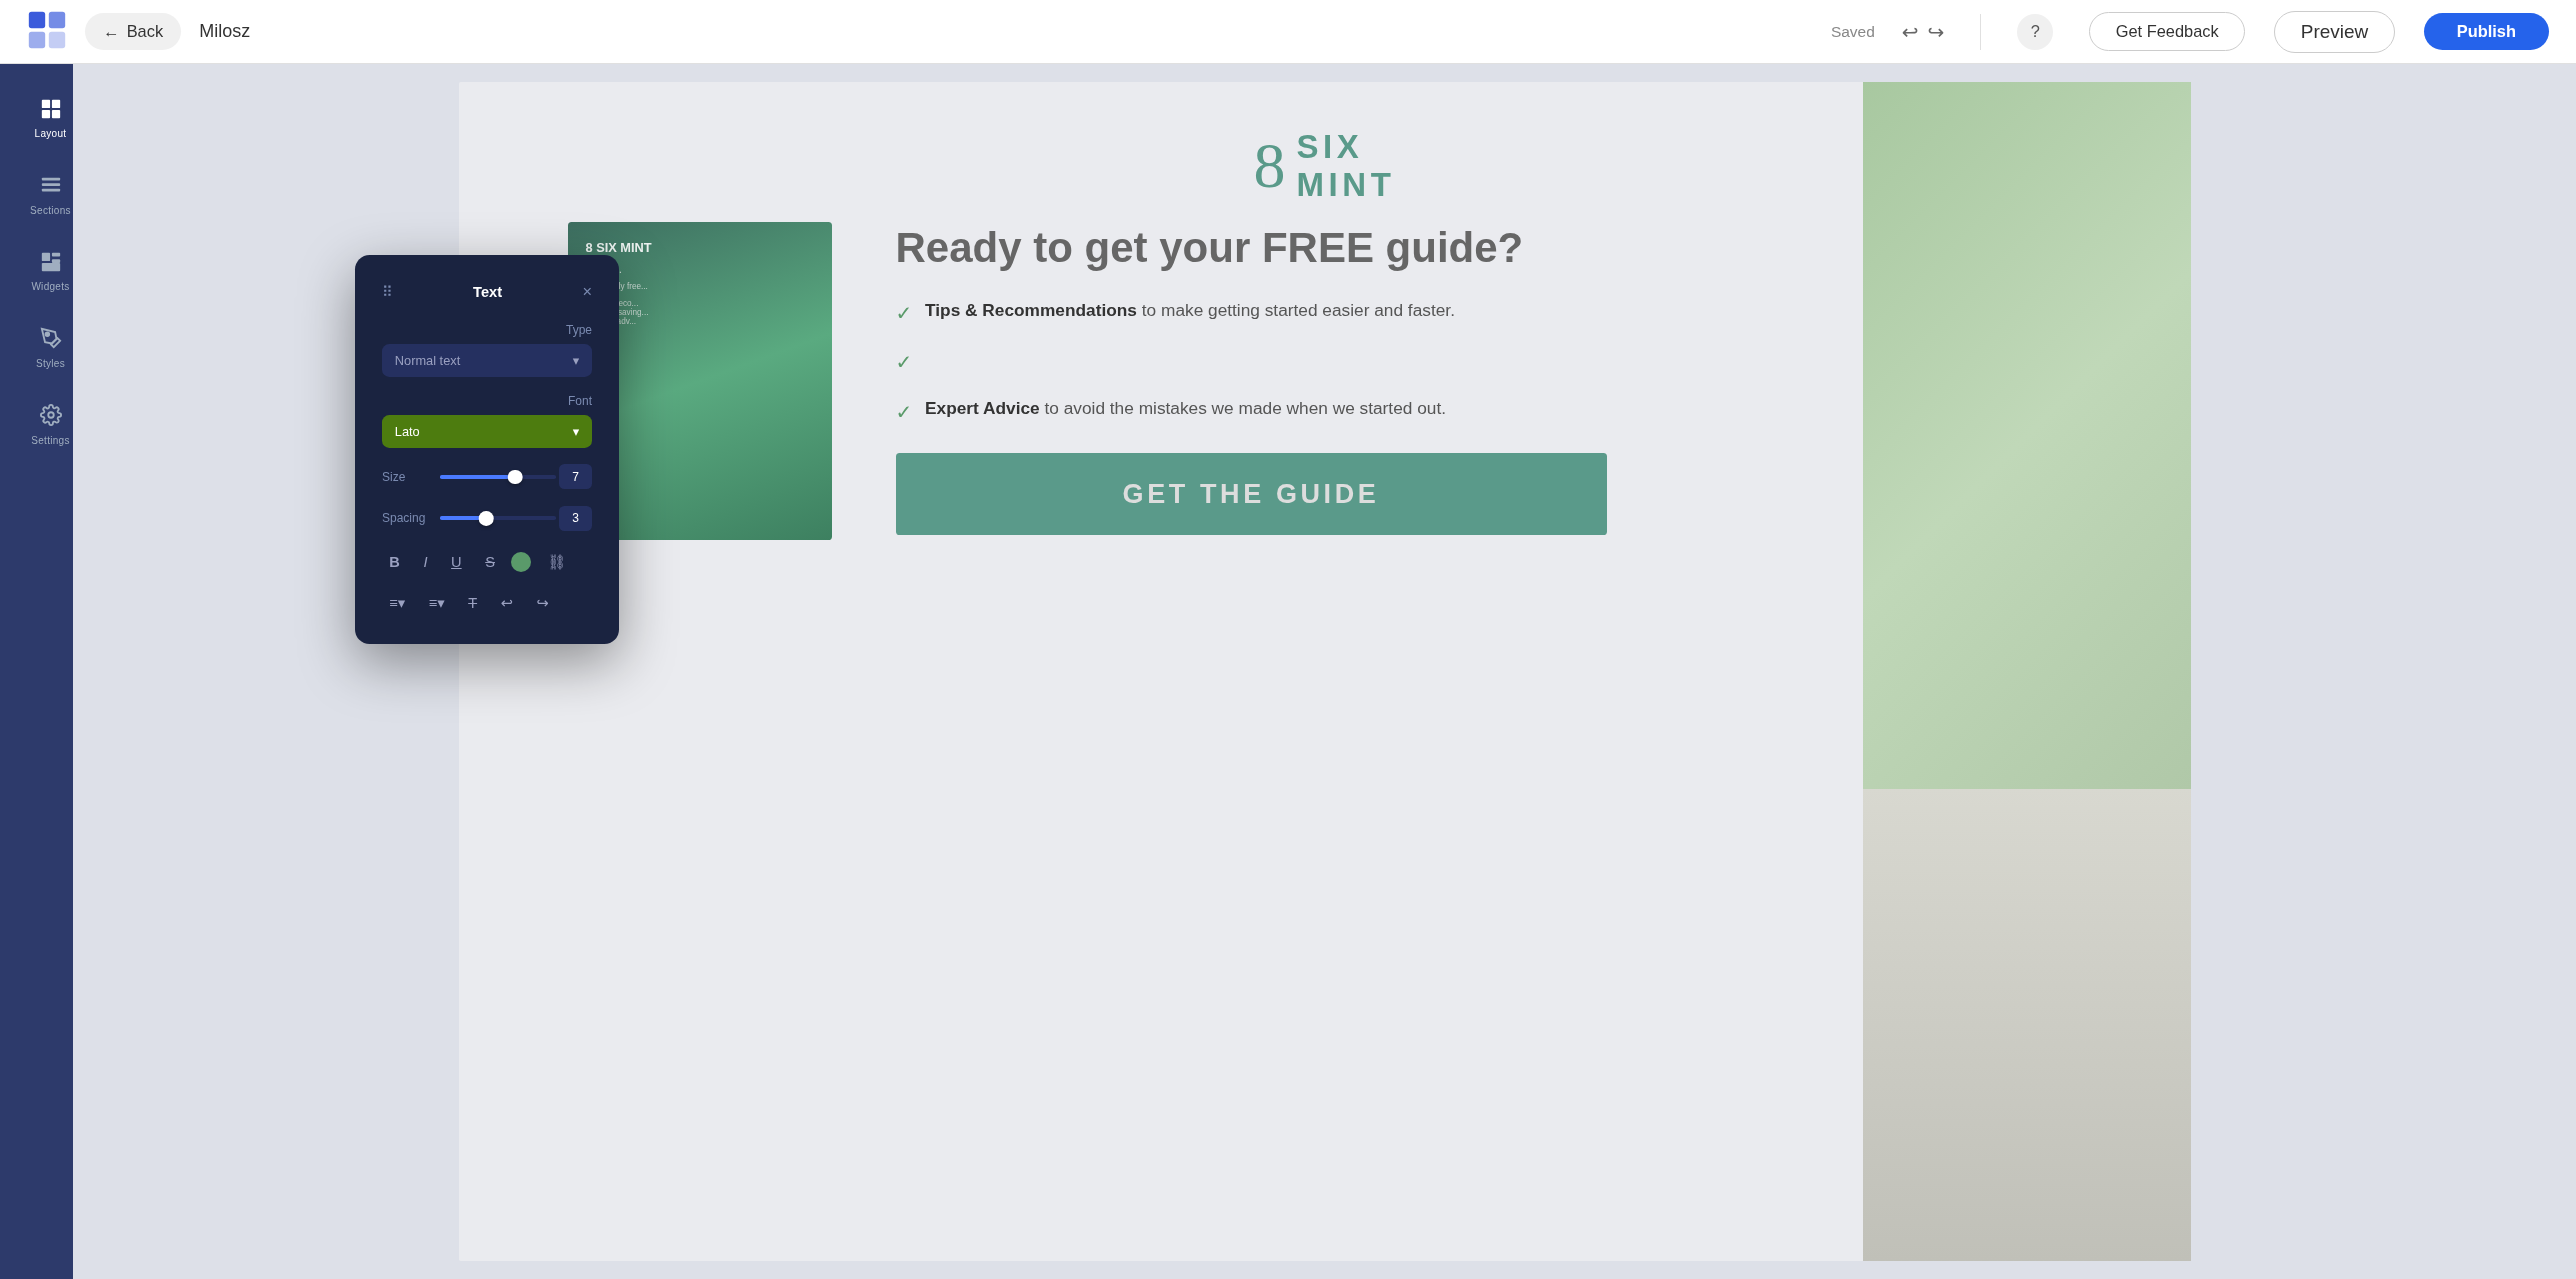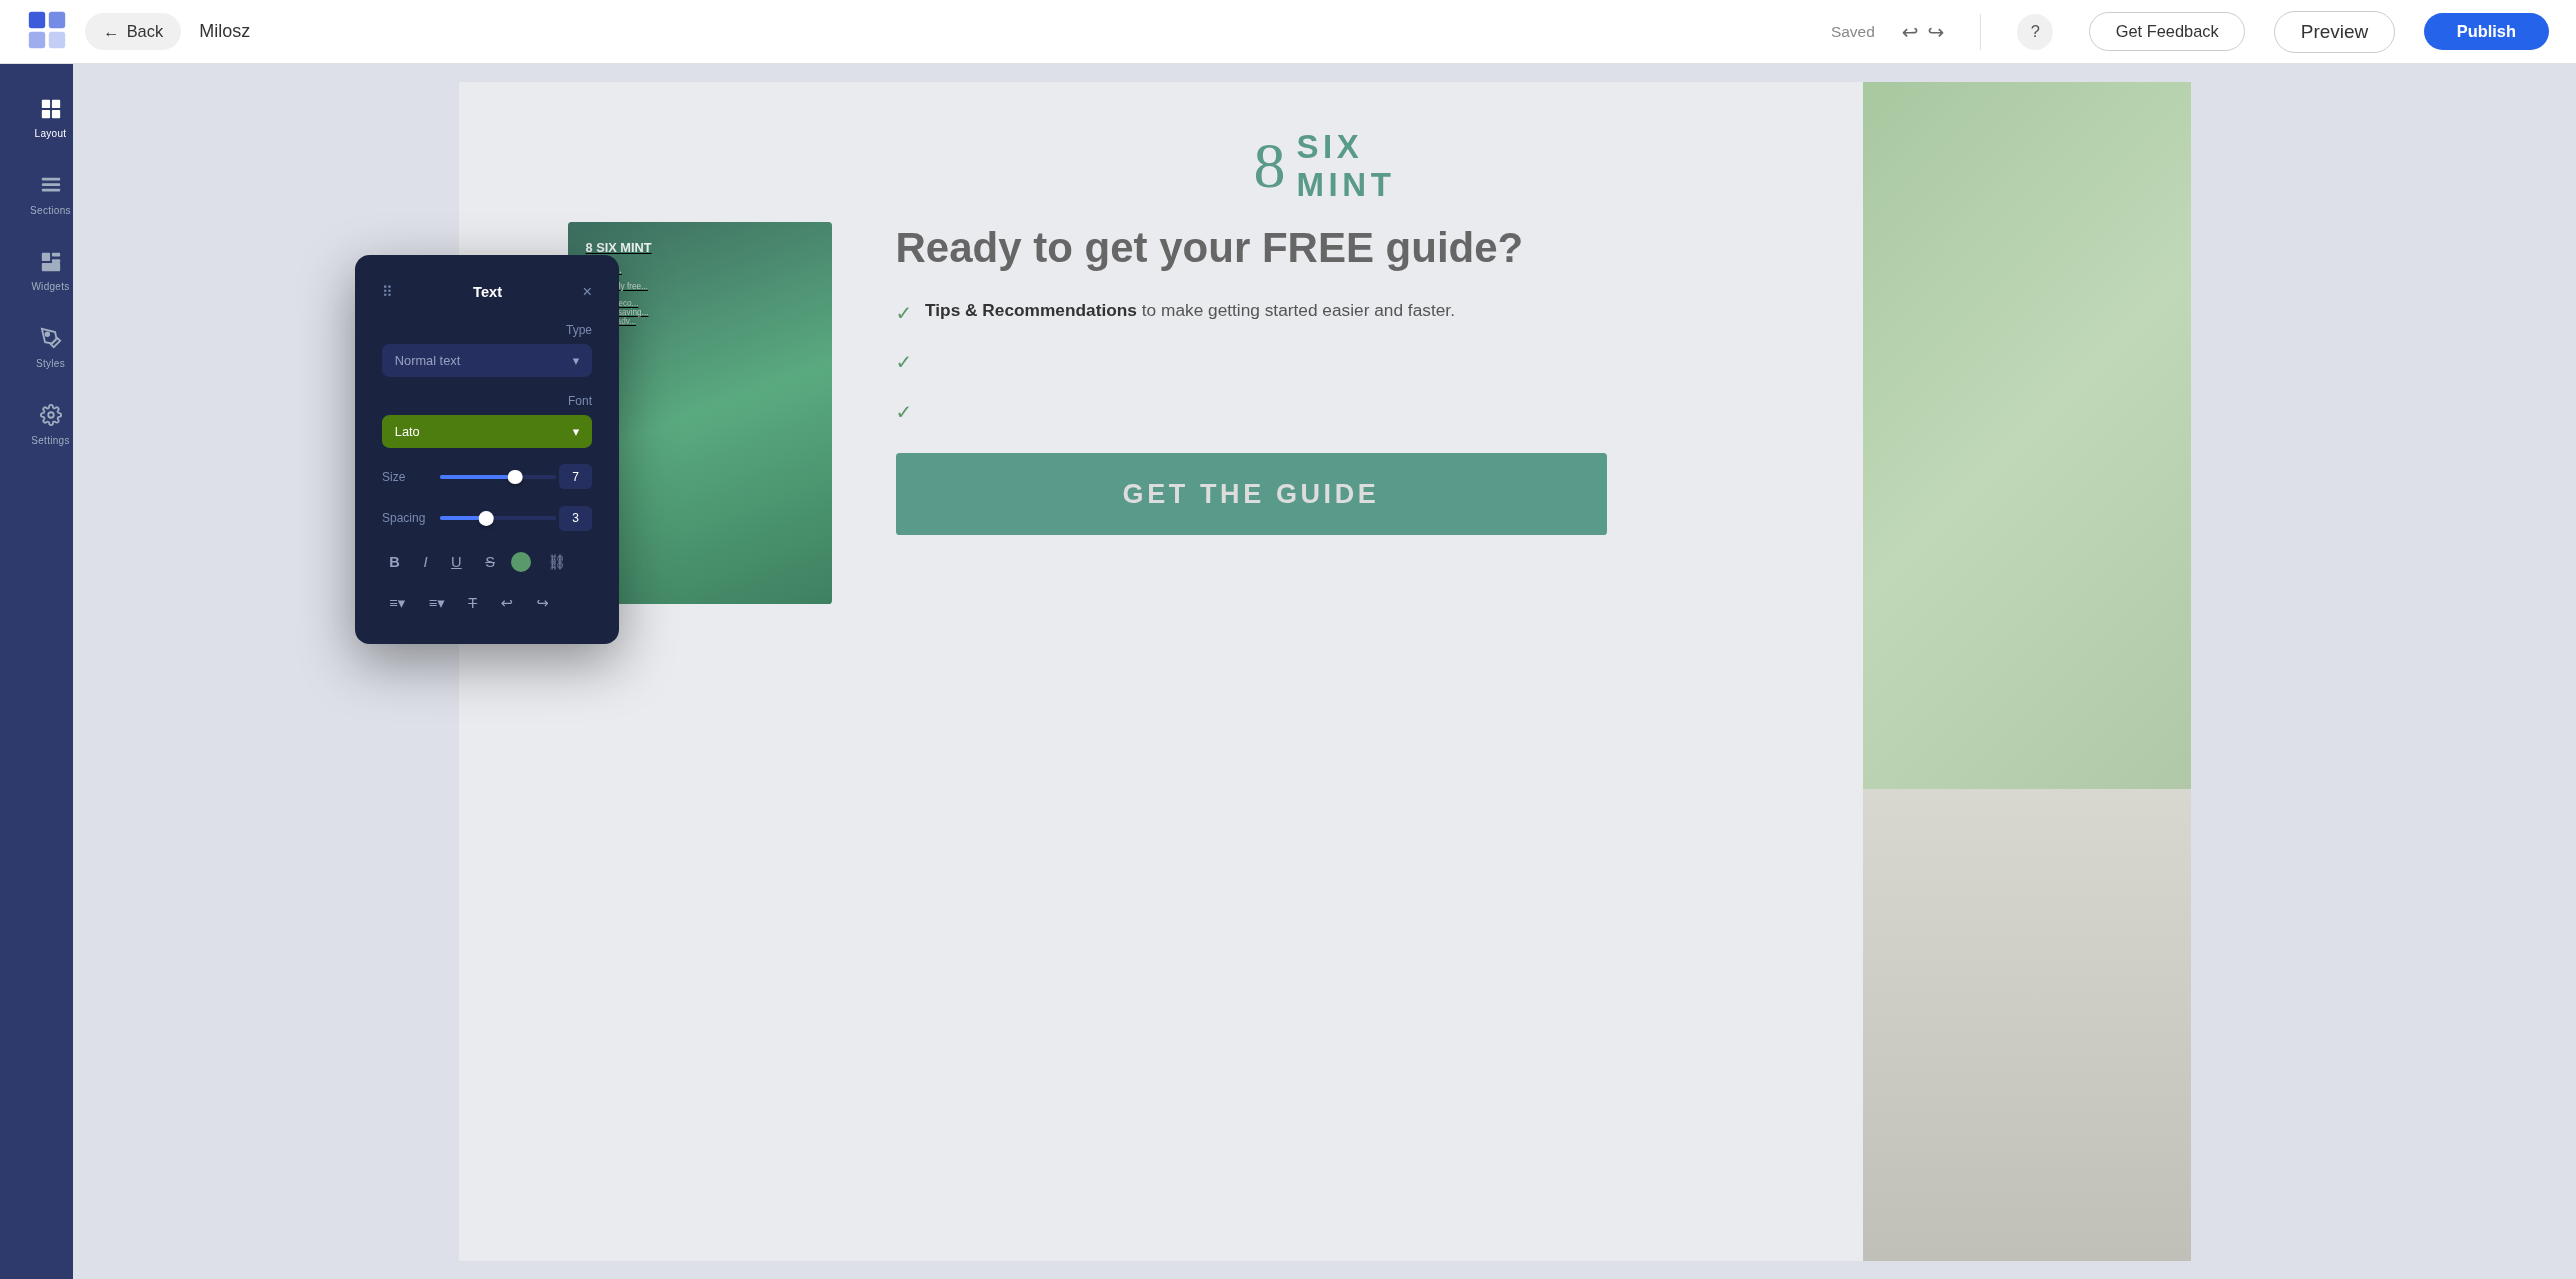--- a/index.html
+++ b/index.html
@@ -144,23 +144,23 @@
       display: flex; justify-content: center; padding-top: 46px; padding-bottom: 18px;
     }
 
     .main-two-col {
       display: flex; padding: 0 109px; gap: 55px; position: relative;
     }
     .main-col-left { flex: 0 0 273px; }
     .main-col-right { flex: 1; }
 
     .book-cover {
-      width: 264px; height: 382px;
+      width: 264px; height: 318px;
       background: linear-gradient(160deg, #3d6e60 0%, #5aaa80 50%, #3d8060 100%);
-      border-radius: 3.6px; overflow: hidden; position: relative; text-decoration: underline;
+      border-radius: 3.6px; overflow: hidden; position: relative;
     }
     .book-cover-inner {
       padding: 18px; color: #fff;
     }
     .book-logo { font-size: 12.8px; font-weight: 700; color: rgba(255,255,255,0.9); margin-bottom: 9px; }
     .book-title-sm { font-size: 10px; color: rgba(255,255,255,0.8); margin-bottom: 5.5px; }
     .book-desc { font-size: 8.2px; color: rgba(255,255,255,0.7); line-height: 1.4; }
     .book-list { font-size: 8.2px; color: rgba(255,255,255,0.7); margin-top: 7.3px; }
 
     .main-heading { font-size: 42px; font-weight: 700; color: #666; line-height: 1.25; margin-bottom: 22px; }
@@ -323,20 +323,23 @@
             <span class="benefit-check">✓</span>
             <span>
               <strong>Tips &amp; Recommendations</strong><span> to make getting started easier and faster.</span>
             </span>
           </li>
           <li class="benefit-item">
             <span class="benefit-check">✓</span>
           </li>
           <li class="benefit-item">
             <span class="benefit-check">✓</span>
+            <span>
+              <strong>Expert Advice</strong><span> to avoid the mistakes we made when we started out.</span>
+            </span>
           </li>
         </ul>
 
         <button class="get-guide-btn">GET THE GUIDE</button>
       </div>
     </div>
 
     <div class="right-photo-area">
       <div class="photo-plant" style="background: linear-gradient(135deg, #a8c8a0, #c0d8b8, #b0c8a8);"></div>
       <div class="photo-notebook" style="background: linear-gradient(to bottom, #d8d8d0, #c0c0b8);"></div>

